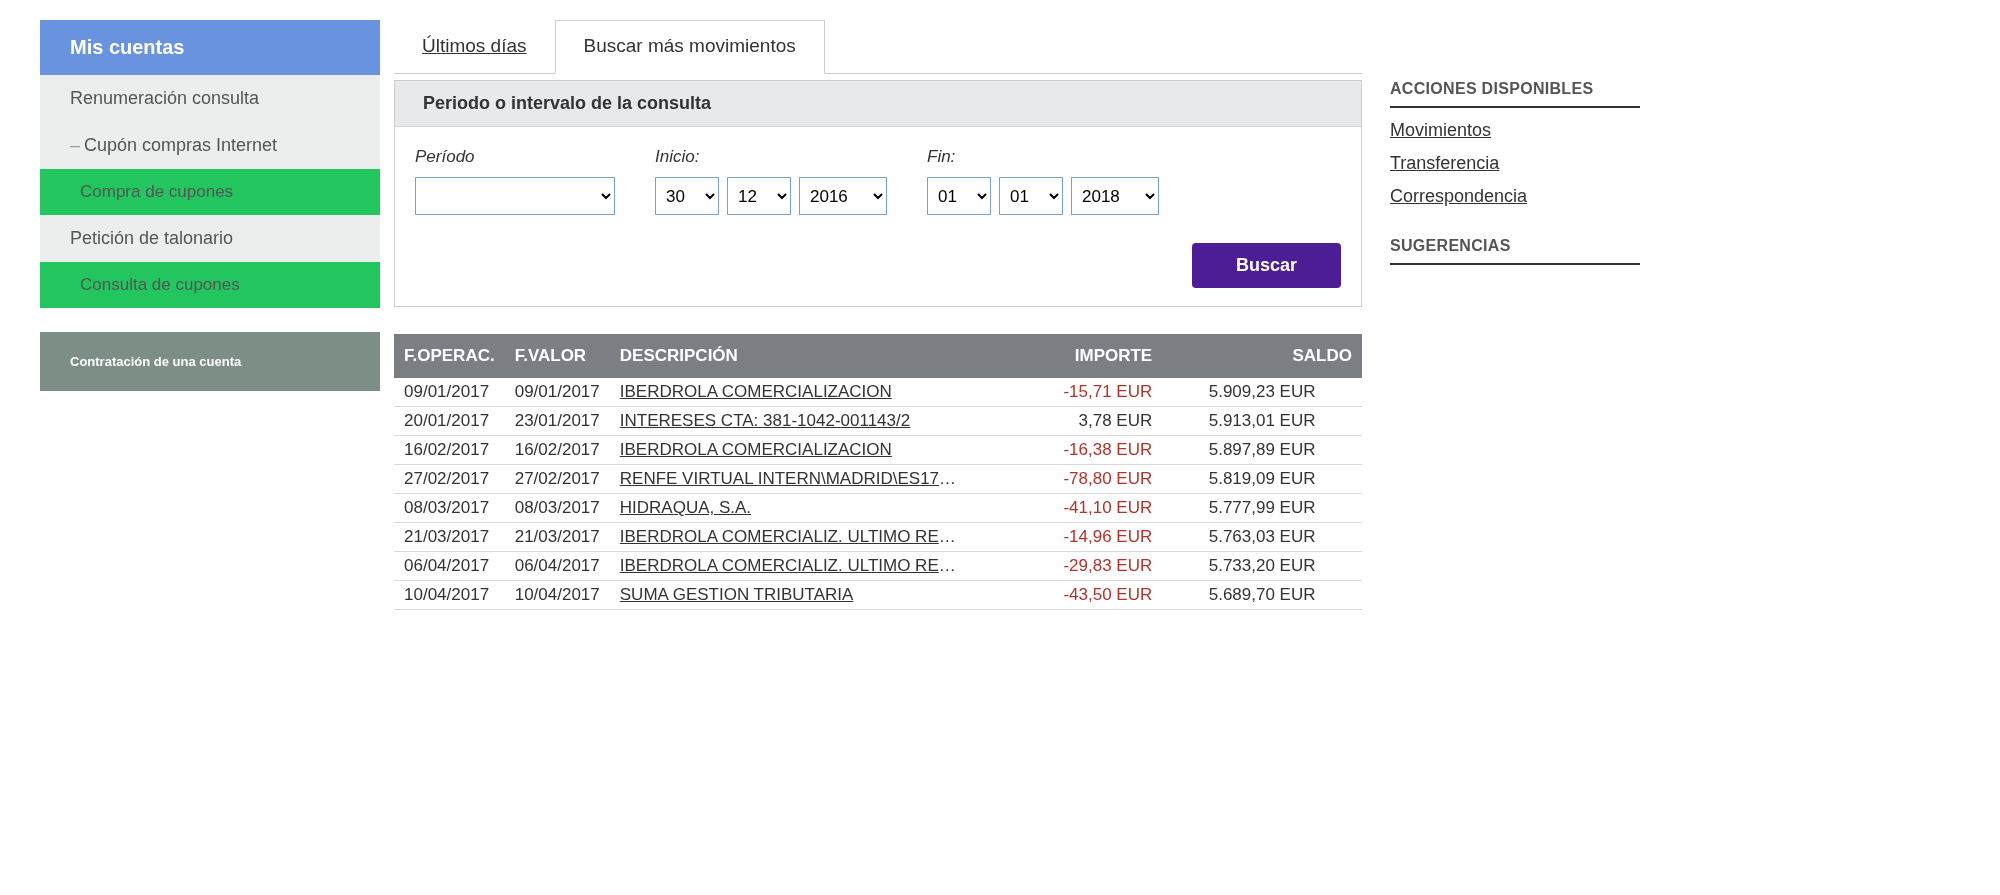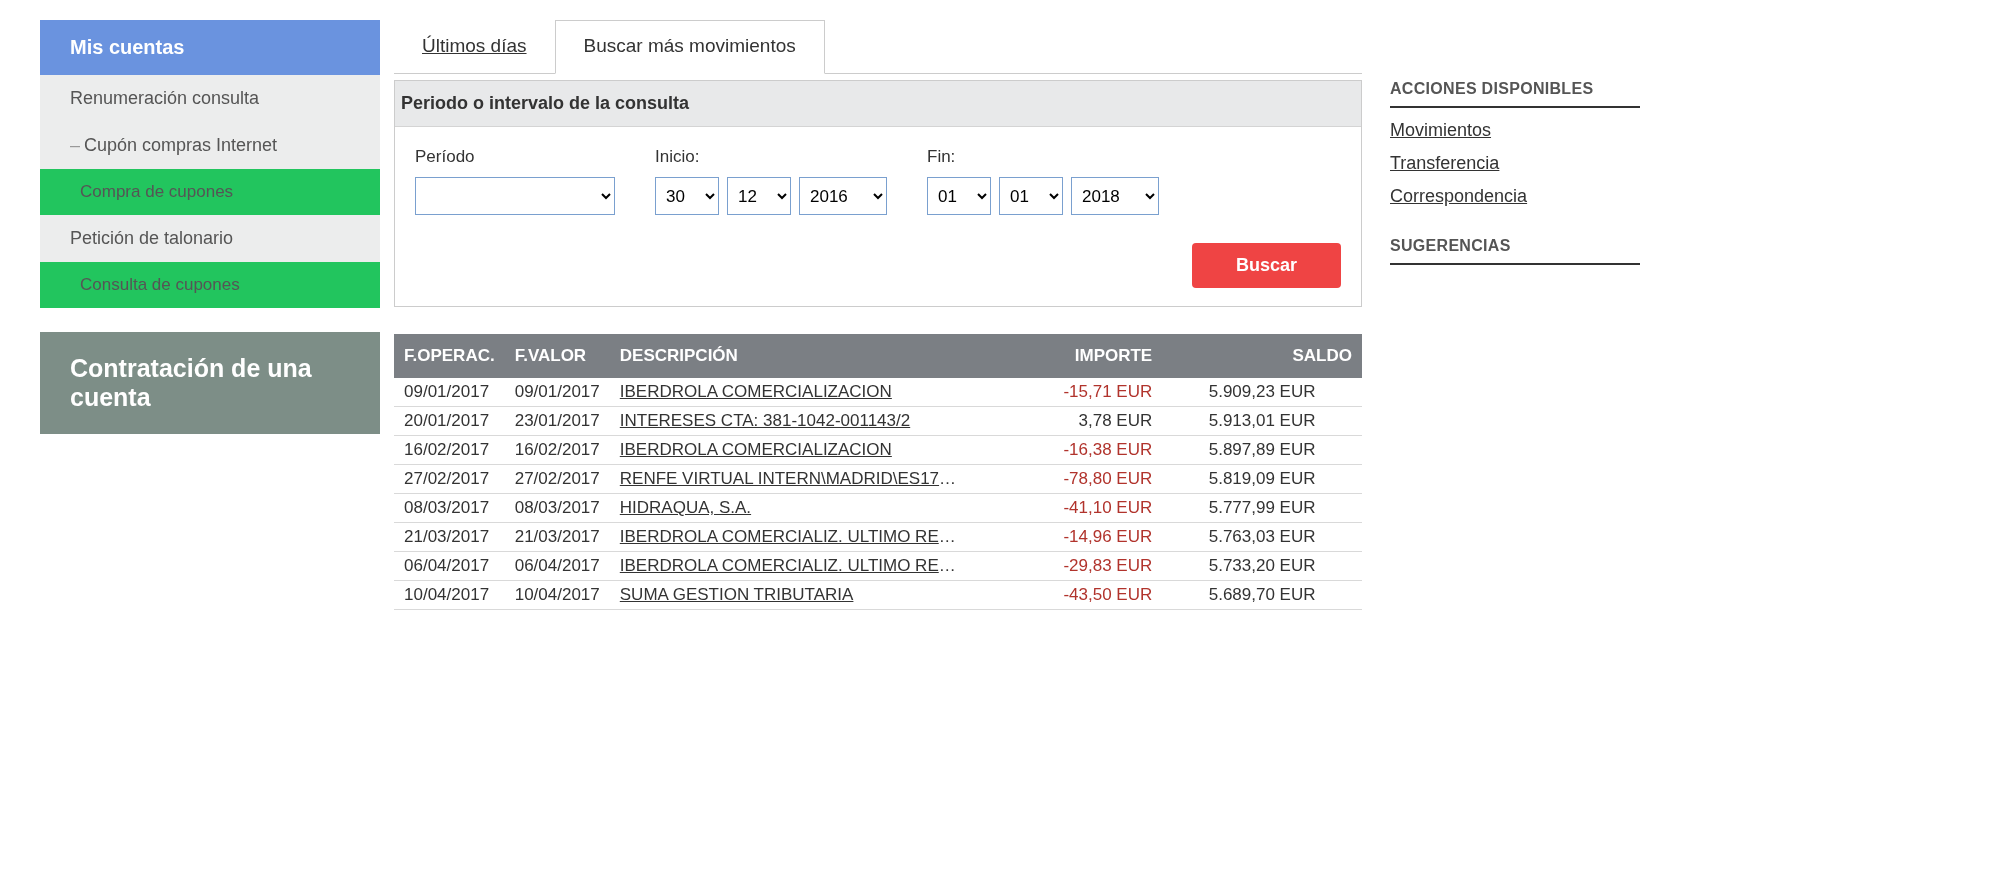--- a/index.html
+++ b/index.html
@@ -43,21 +43,21 @@
     content: "\2013 ";
     color: #999;
     margin-right: 4px;
   }
   .sidebar .contract {
     margin-top: 24px;
     background: #7d8e87;
     color: #fff;
     font-weight: bold;
     padding: 22px 30px;
-    font-size: 25px;
+    font-size: 13px;
   }
   
   .main {
     flex: 1;
     margin-right: 14px;
   }
   .tabs {
     display: flex;
     align-items: flex-end;
     border-bottom: 1px solid #ccc;
@@ -77,49 +77,50 @@
     background: #fff;
   }
   .panel {
     border: 1px solid #ccc;
     margin-top: 6px;
     padding: 0 0 18px 0;
   }
   .panel-header {
     background: #e8e9ea;
     border-bottom: 1px solid #d4d4d4;
-    padding: 12px 6px;
+    padding: 12px 28px;
     font-weight: bold;
     font-size: 18px;
   }
   .form-row {
     display: flex;
     gap: 40px;
     padding: 20px 20px 10px 20px;
   }
   .form-group label {
     display: block;
     font-size: 17px;
     margin-bottom: 10px;
+    font-style: italic;
   }
   select.box {
     height: 38px;
     border: 1px solid #7aa0cf;
     background: #fff;
     font-size: 17px;
     padding: 4px 6px;
   }
   .period-select { width: 200px; }
   .day-select { width: 64px; }
   .month-select { width: 64px; }
   .year-select { width: 88px; }
   .date-group { display: flex; gap: 8px; }
   .buscar-row { text-align: right; padding: 18px 20px 0 20px; }
   .buscar-btn {
-    background: #ef4444;
+    background: #4c1d95;
     color: #fff;
     border: none;
     border-radius: 4px;
     padding: 12px 44px;
     font-size: 18px;
     font-weight: bold;
     cursor: pointer;
   }
   
   table.movements {

